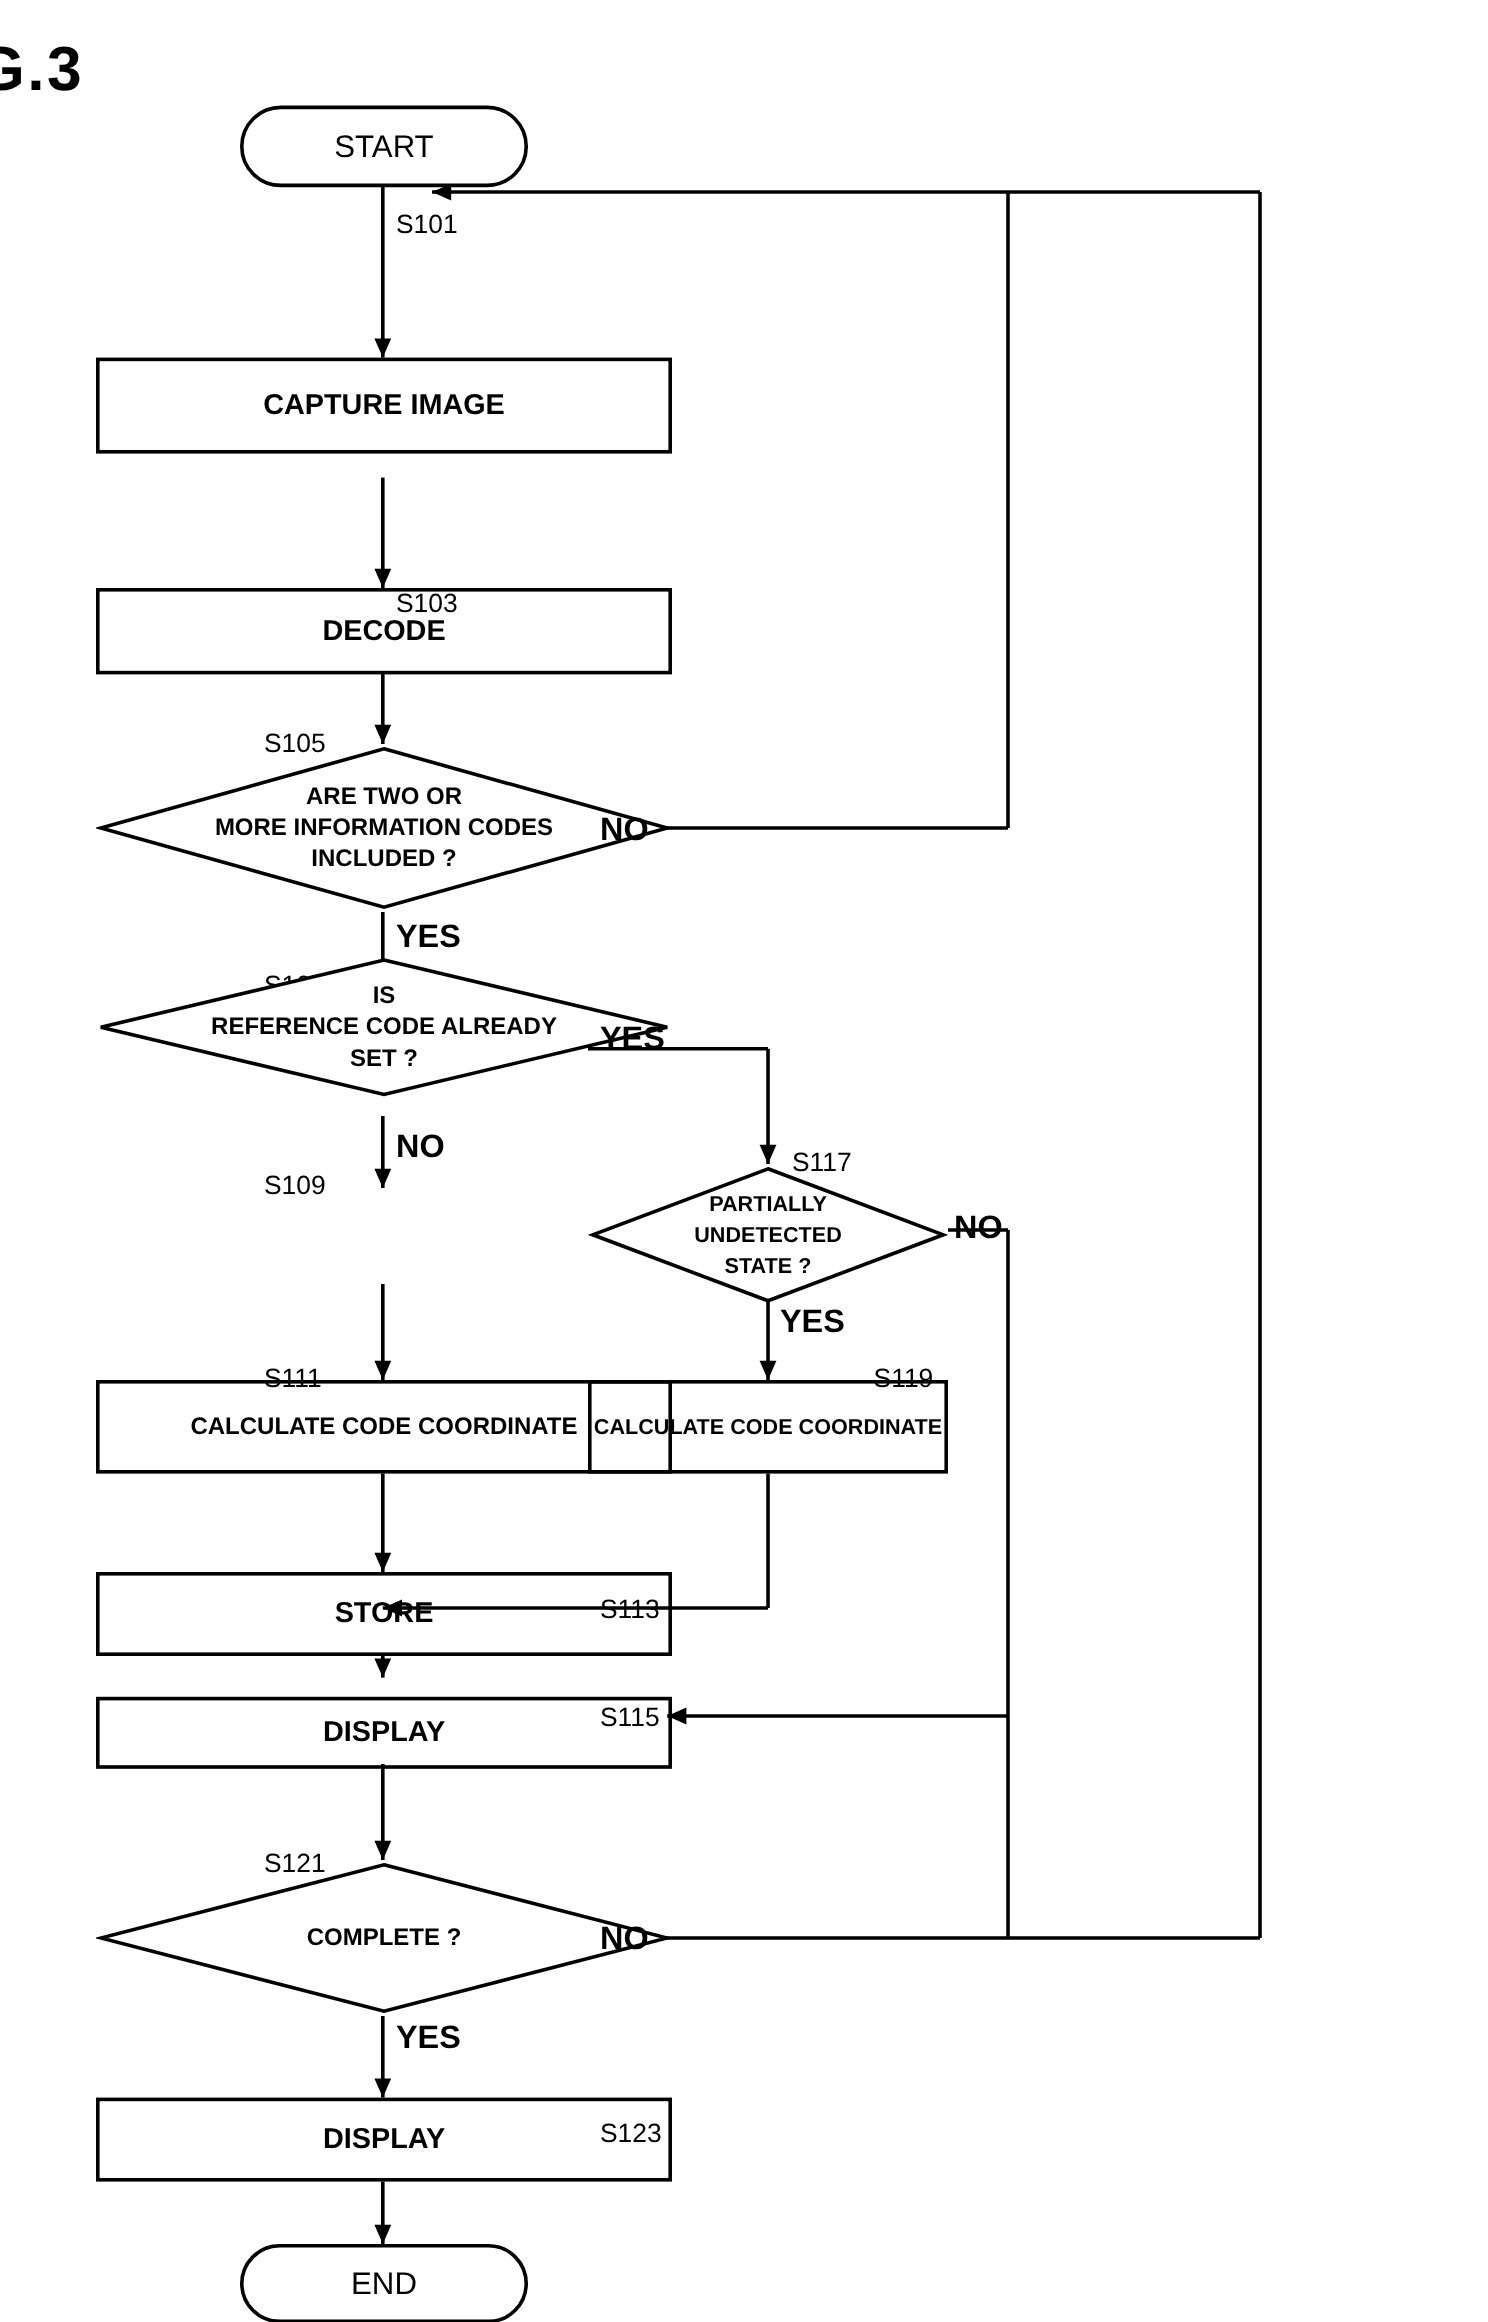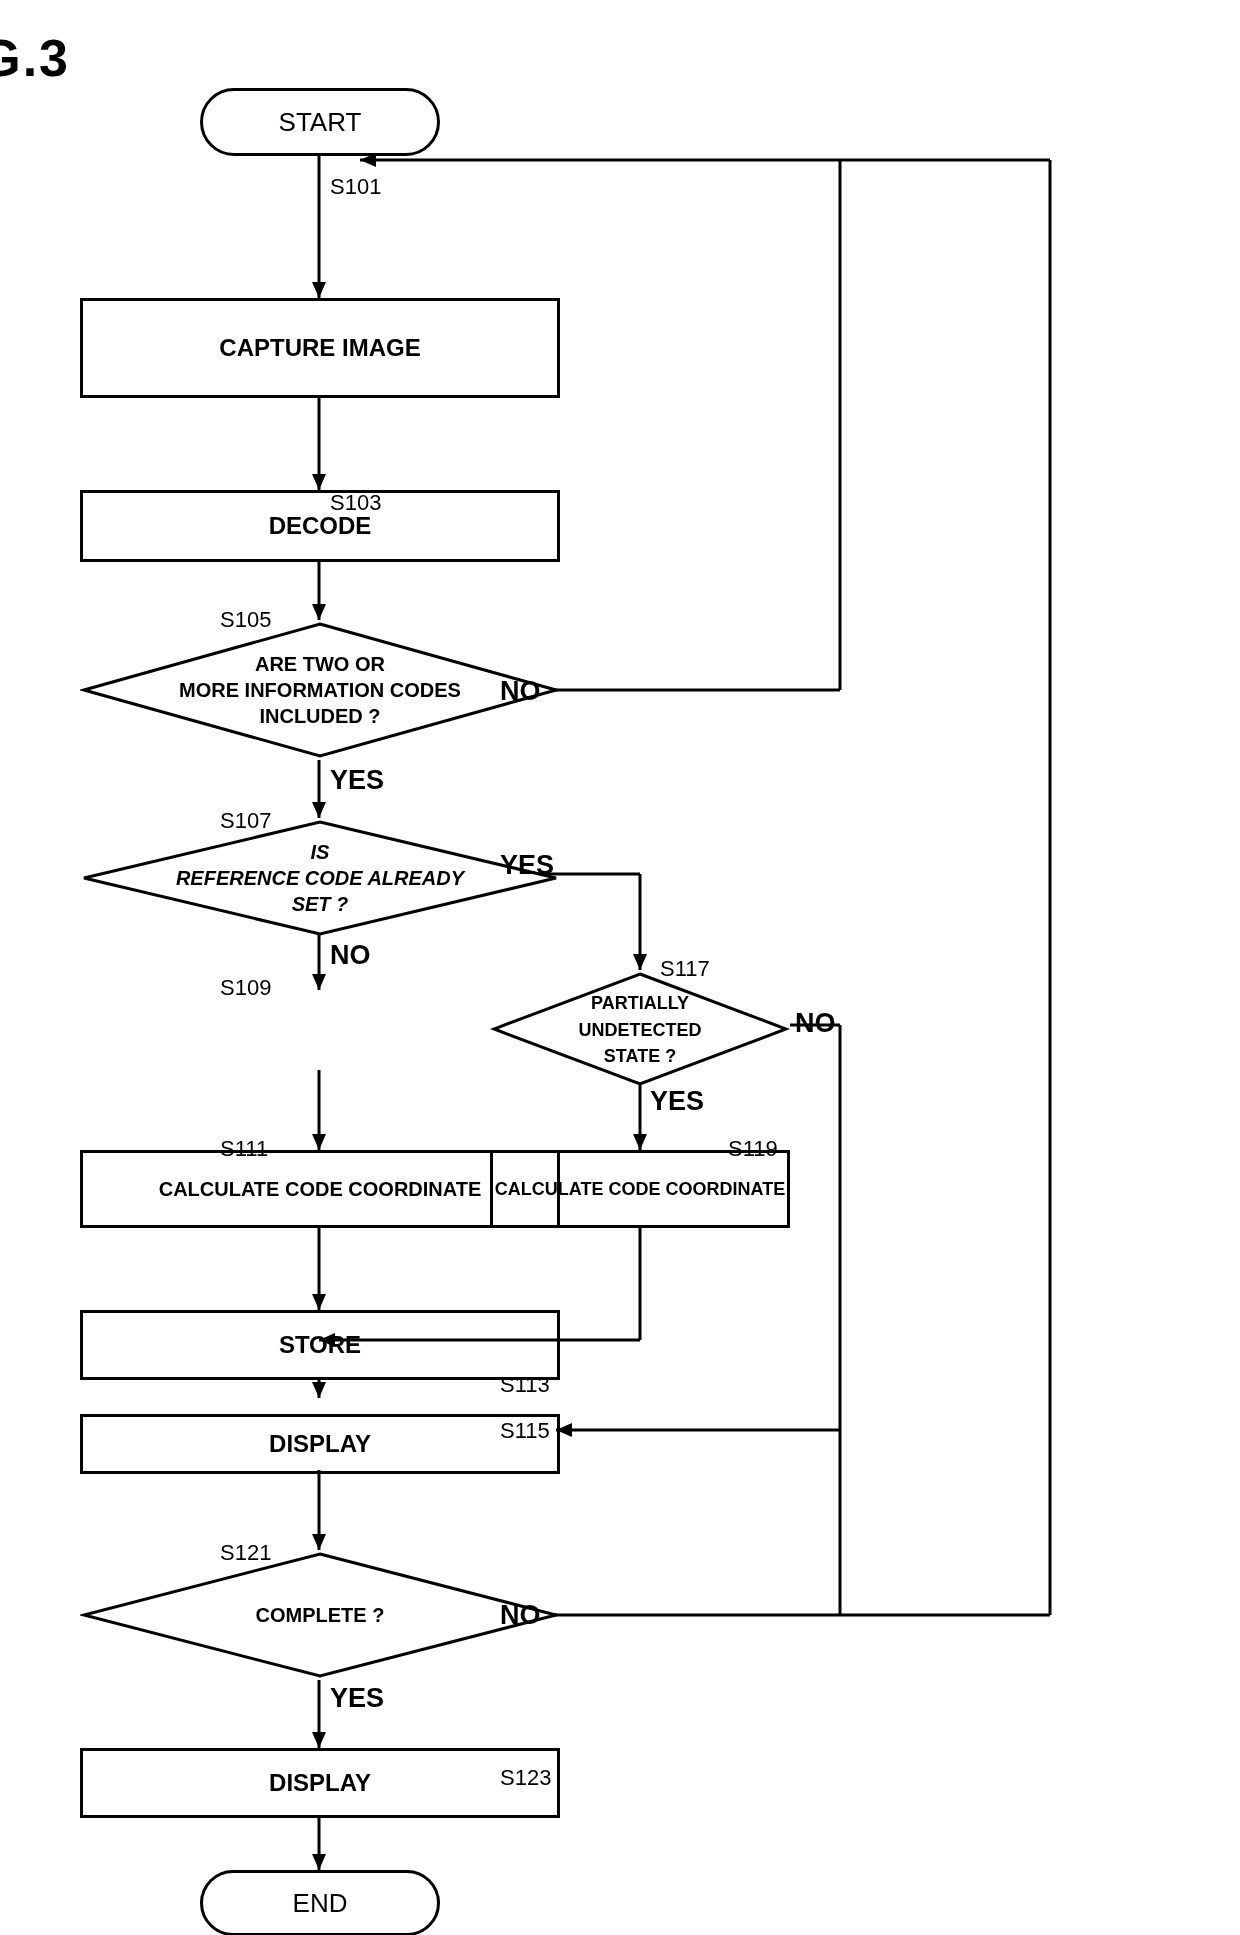--- a/index.html
+++ b/index.html
@@ -156,21 +156,21 @@
   </svg>
 
   <div class="fig-title shape" style="top:28px; left:0; width:1240px;">FIG.3</div>
 
   <div class="shape rounded-rect" style="top:88px; left:200px; width:240px; height:68px;">
     <span>START</span>
   </div>
 
   <div class="step-label" style="top:174px; left:330px;">S101</div>
 
-  <div class="shape rect" style="top:298px; left:80px; width:480px; height:100px;">
+  <div class="shape rect" style="top:298px; left:80px; width:480px; height:80px;">
     <span>CAPTURE IMAGE</span>
   </div>
 
   <div class="step-label" style="top:490px; left:330px;">S103</div>
 
   <div class="shape rect" style="top:490px; left:80px; width:480px; height:72px;">
     <span>DECODE</span>
   </div>
 
   <div class="step-label" style="top:607px; left:220px;">S105</div>
@@ -187,21 +187,21 @@
       </div>
     </div>
   </div>
 
   <div class="branch-label" style="top:676px; left:500px;">NO</div>
 
   <div class="branch-label" style="top:765px; left:330px;">YES</div>
 
   <div class="step-label" style="top:808px; left:220px;">S107</div>
 
-  <div class="shape diamond" style="top:818px; left:80px; width:480px; height:120px;font-style:italic;">
+  <div class="shape diamond" style="top:796px; left:80px; width:480px; height:120px;">
     <div class="diamond-inner">
       <svg viewBox="0 0 480 120" preserveAspectRatio="none">
         <polygon points="240,4 476,60 240,116 4,60" fill="white" stroke="#000" stroke-width="3"></polygon>
       </svg>
       <div class="diamond-text">
         <span style="white-space:pre-line">IS
 REFERENCE CODE ALREADY
 SET ?</span>
       </div>
     </div>
@@ -242,21 +242,21 @@
   <div class="step-label" style="top:1136px; left:700px;margin-left:28px;">S119</div>
 
   <div class="shape rect" style="top:1150px; left:490px; width:300px; height:78px;">
     <span style="font-size:18px;">CALCULATE CODE COORDINATE</span>
   </div>
 
   <div class="shape rect" style="top:1310px; left:80px; width:480px; height:70px;">
     <span>STORE</span>
   </div>
 
-  <div class="step-label" style="top:1328px; left:500px;margin-top:44px;">S113</div>
+  <div class="step-label" style="top:1328px; left:500px;">S113</div>
 
   <div class="shape rect" style="top:1398px; left:80px; width:480px; height:60px;margin-top:16px;">
     <span>DISPLAY</span>
   </div>
 
   <div class="step-label" style="top:1418px; left:500px;">S115</div>
 
   <div class="step-label" style="top:1540px; left:220px;">S121</div>
 
   <div class="shape diamond" style="top:1550px; left:80px; width:480px; height:130px;">

